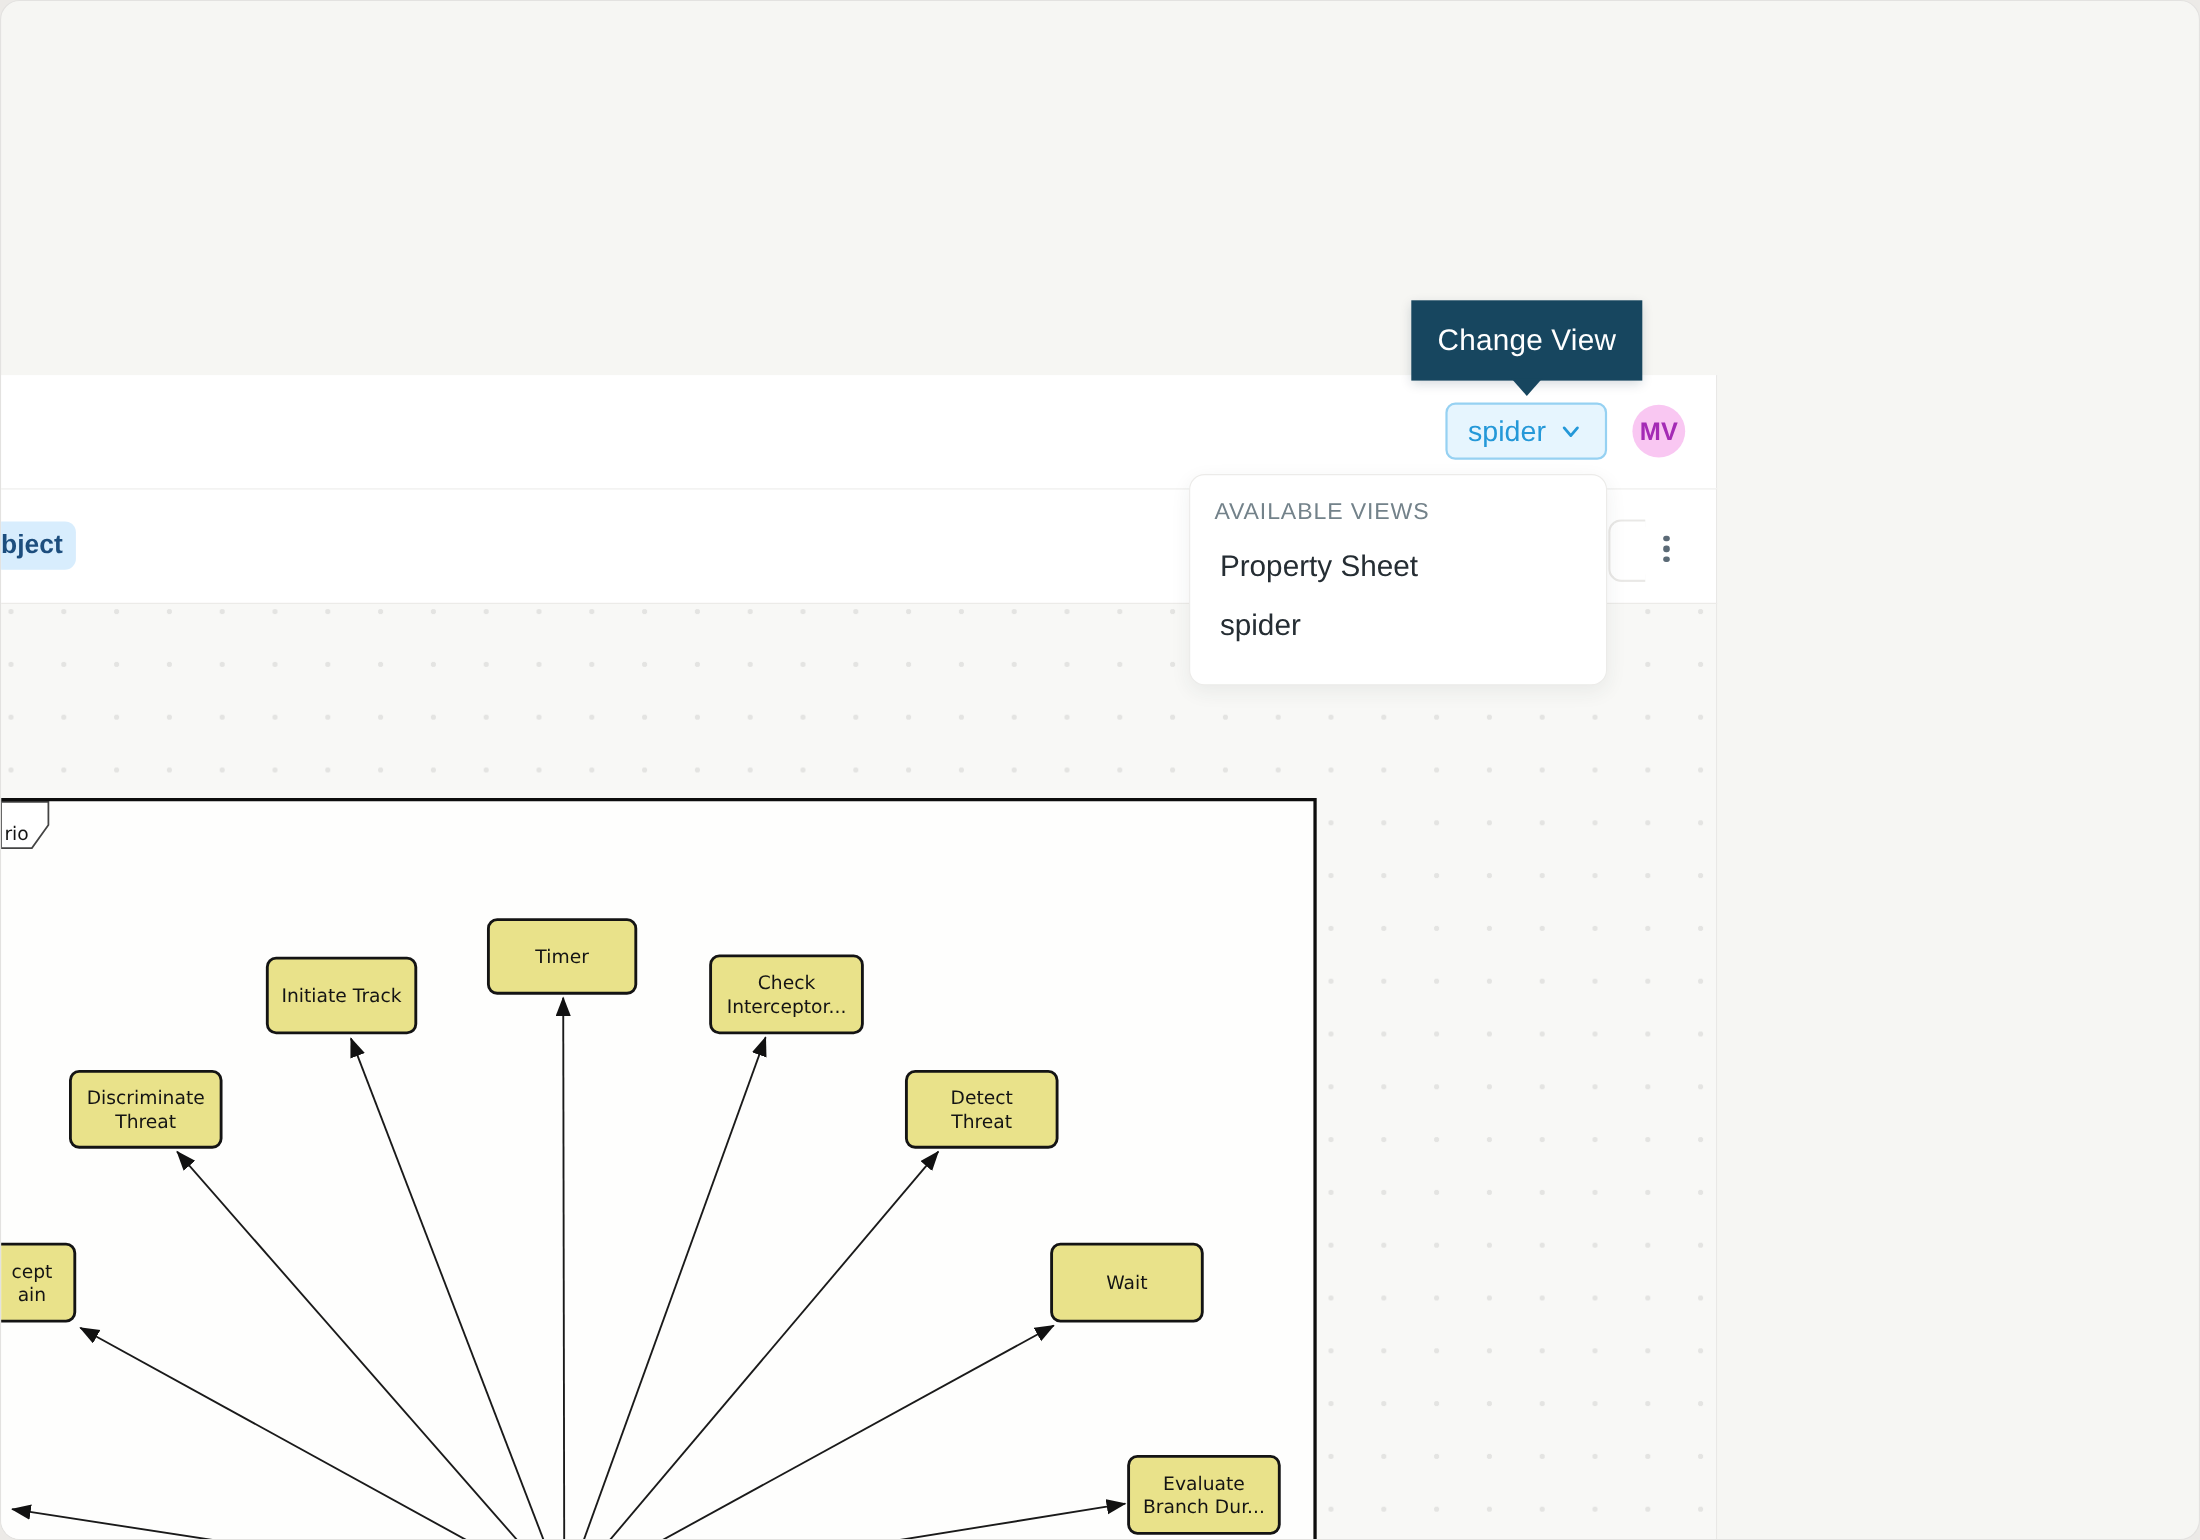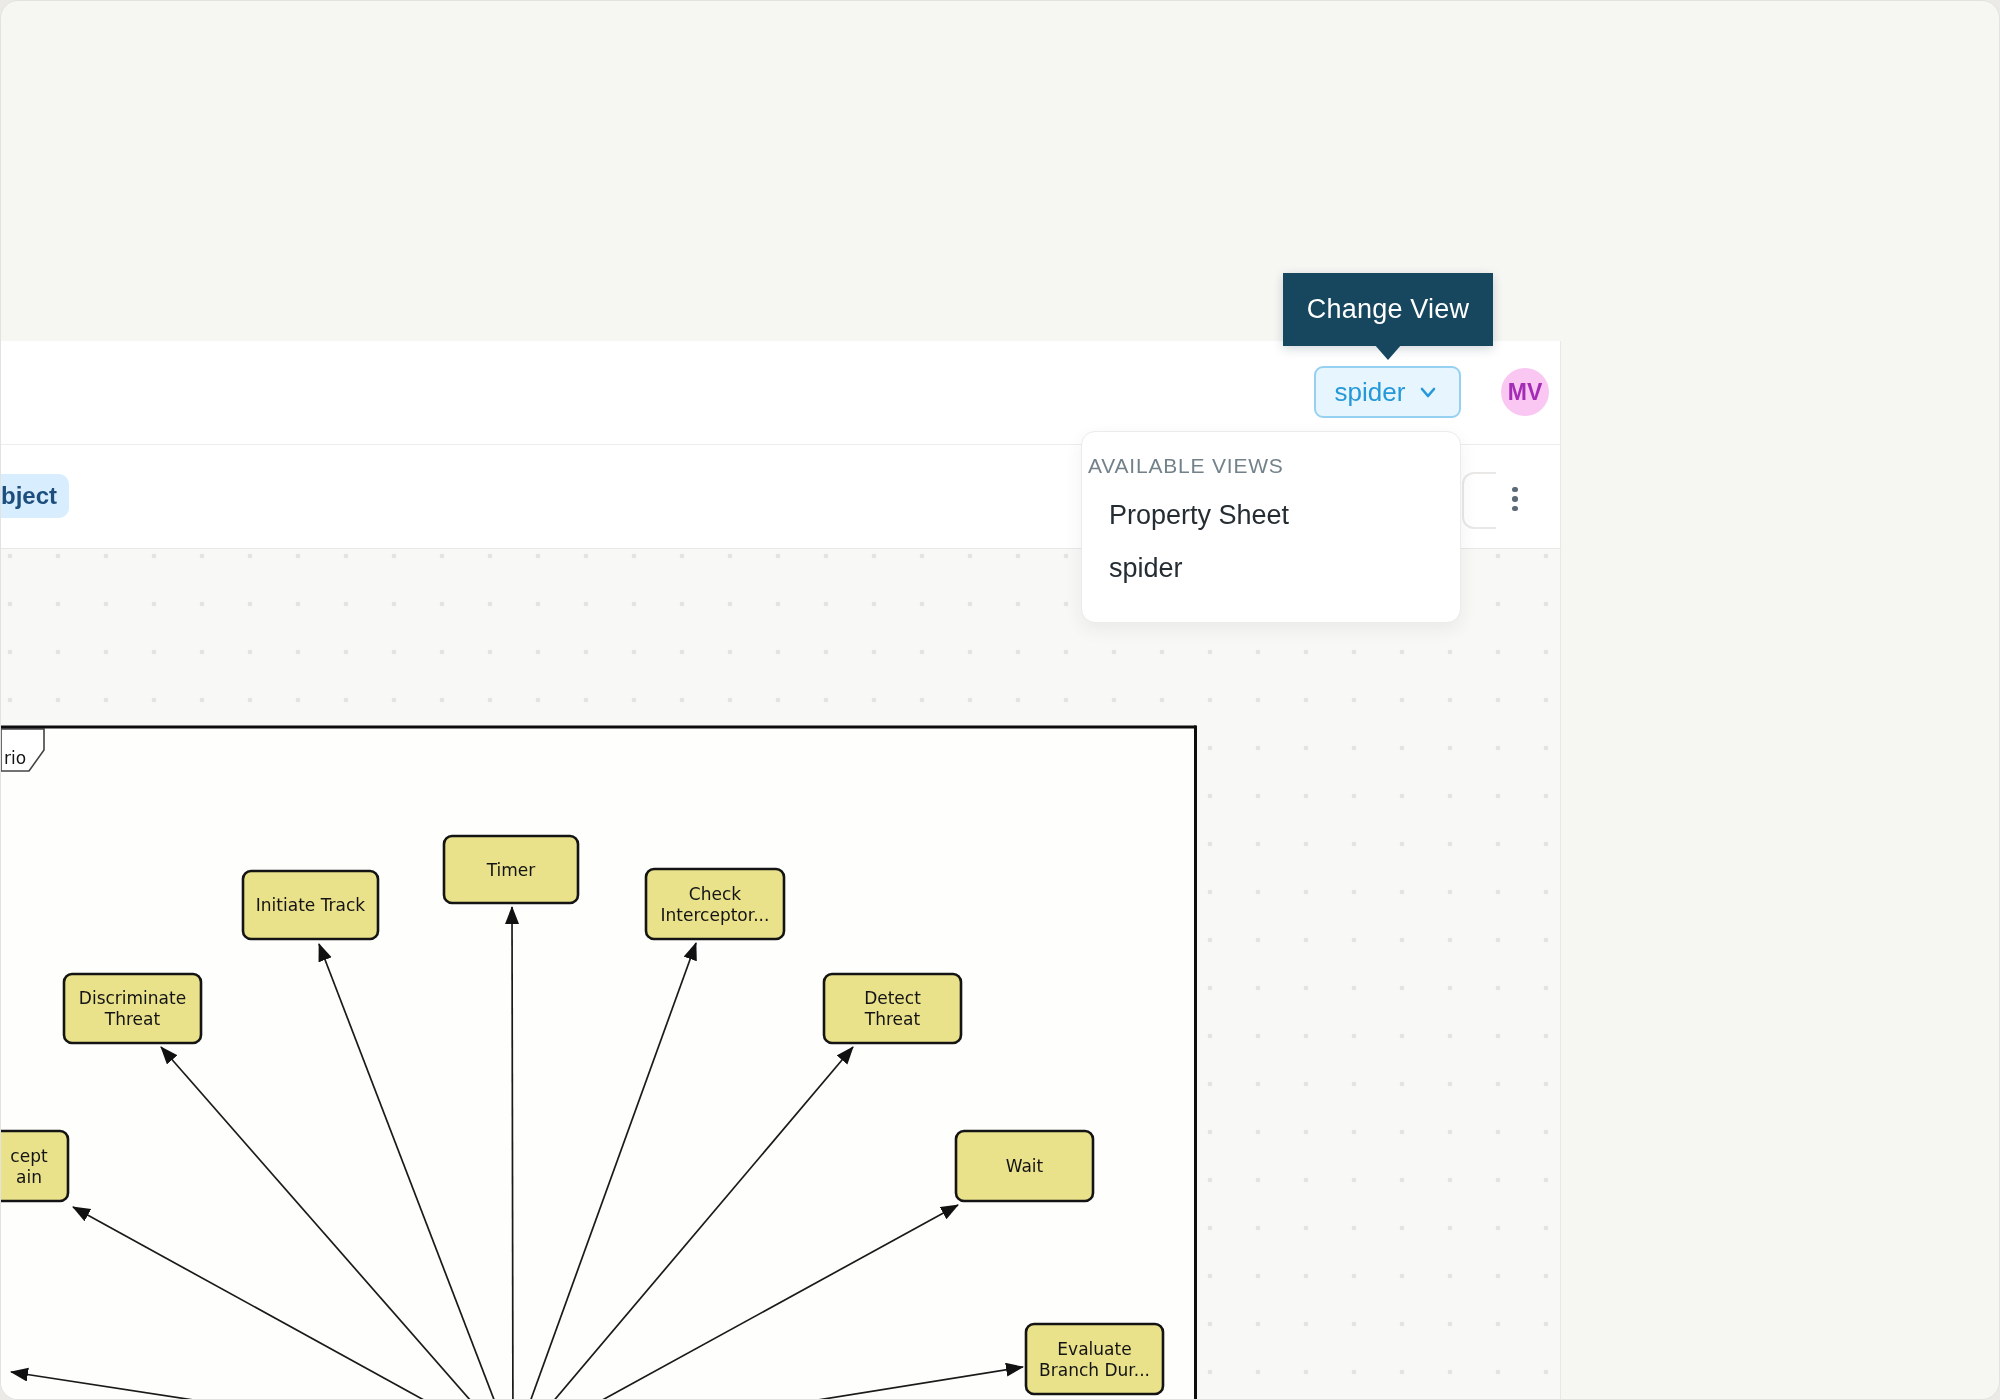--- a/index.html
+++ b/index.html
@@ -40,21 +40,21 @@
   
   .view-btn{
     position:absolute;left:1313px;top:365px;width:147px;height:52px;z-index:10;
     background:#e6f5fe;border:2px solid #96d1f2;border-radius:9px;box-sizing:border-box;
     display:flex;align-items:center;justify-content:center;gap:11px;cursor:pointer;
   }
   .view-btn .label{color:#2498d8;font-size:26px;}
   .avatar{
     position:absolute;left:1483px;top:367px;width:48px;height:48px;border-radius:50%;
     background:#f9c7f2;display:flex;align-items:center;justify-content:center;
-    color:#a42bb5;font-size:23px;font-weight:600;z-index:10;margin-left:17px;
+    color:#a42bb5;font-size:23px;font-weight:600;z-index:10;
   }
   
   .badge{
     position:absolute;left:-24px;top:473px;width:92px;height:44px;z-index:6;
     background:#d8edfd;border-radius:10px;display:flex;align-items:center;justify-content:flex-end;
     padding-right:12px;box-sizing:border-box;color:#1d4e7e;font-size:24px;font-weight:600;
   }
   .hidden-btn-fragment{
     position:absolute;left:1461px;top:471px;width:34px;height:57px;z-index:4;
     border:2px solid #e9e8e6;border-right:none;border-radius:12px 0 0 12px;background:#fff;box-sizing:border-box;
@@ -64,21 +64,21 @@
     display:flex;flex-direction:column;align-items:center;justify-content:center;gap:4px;cursor:pointer;
   }
   .kebab i{width:5.5px;height:5.5px;border-radius:50%;background:#5b6a76;display:block;}
   
   .views-panel{
     position:absolute;left:1080px;top:430px;width:380px;height:192px;z-index:30;
     background:#ffffff;border:1px solid #ecebe9;border-radius:14px;box-sizing:border-box;
     box-shadow:0 6px 18px rgba(40,50,60,.07);padding:22px 0 0 0;
   }
   .views-panel .heading{
-    margin:0 0 0 6px;color:#73828a;font-size:21px;letter-spacing:.8px;
+    margin:0 0 0 22px;color:#73828a;font-size:21px;letter-spacing:.8px;
   }
   .views-panel .item{
     margin:22px 0 0 27px;color:#252d33;font-size:27px;cursor:pointer;
   }
   
   .diagram-svg{position:absolute;left:0;top:548px;}
   .diagram-svg text{font-family:"DejaVu Sans", sans-serif;}
 </style>
 </head>
 <body>

